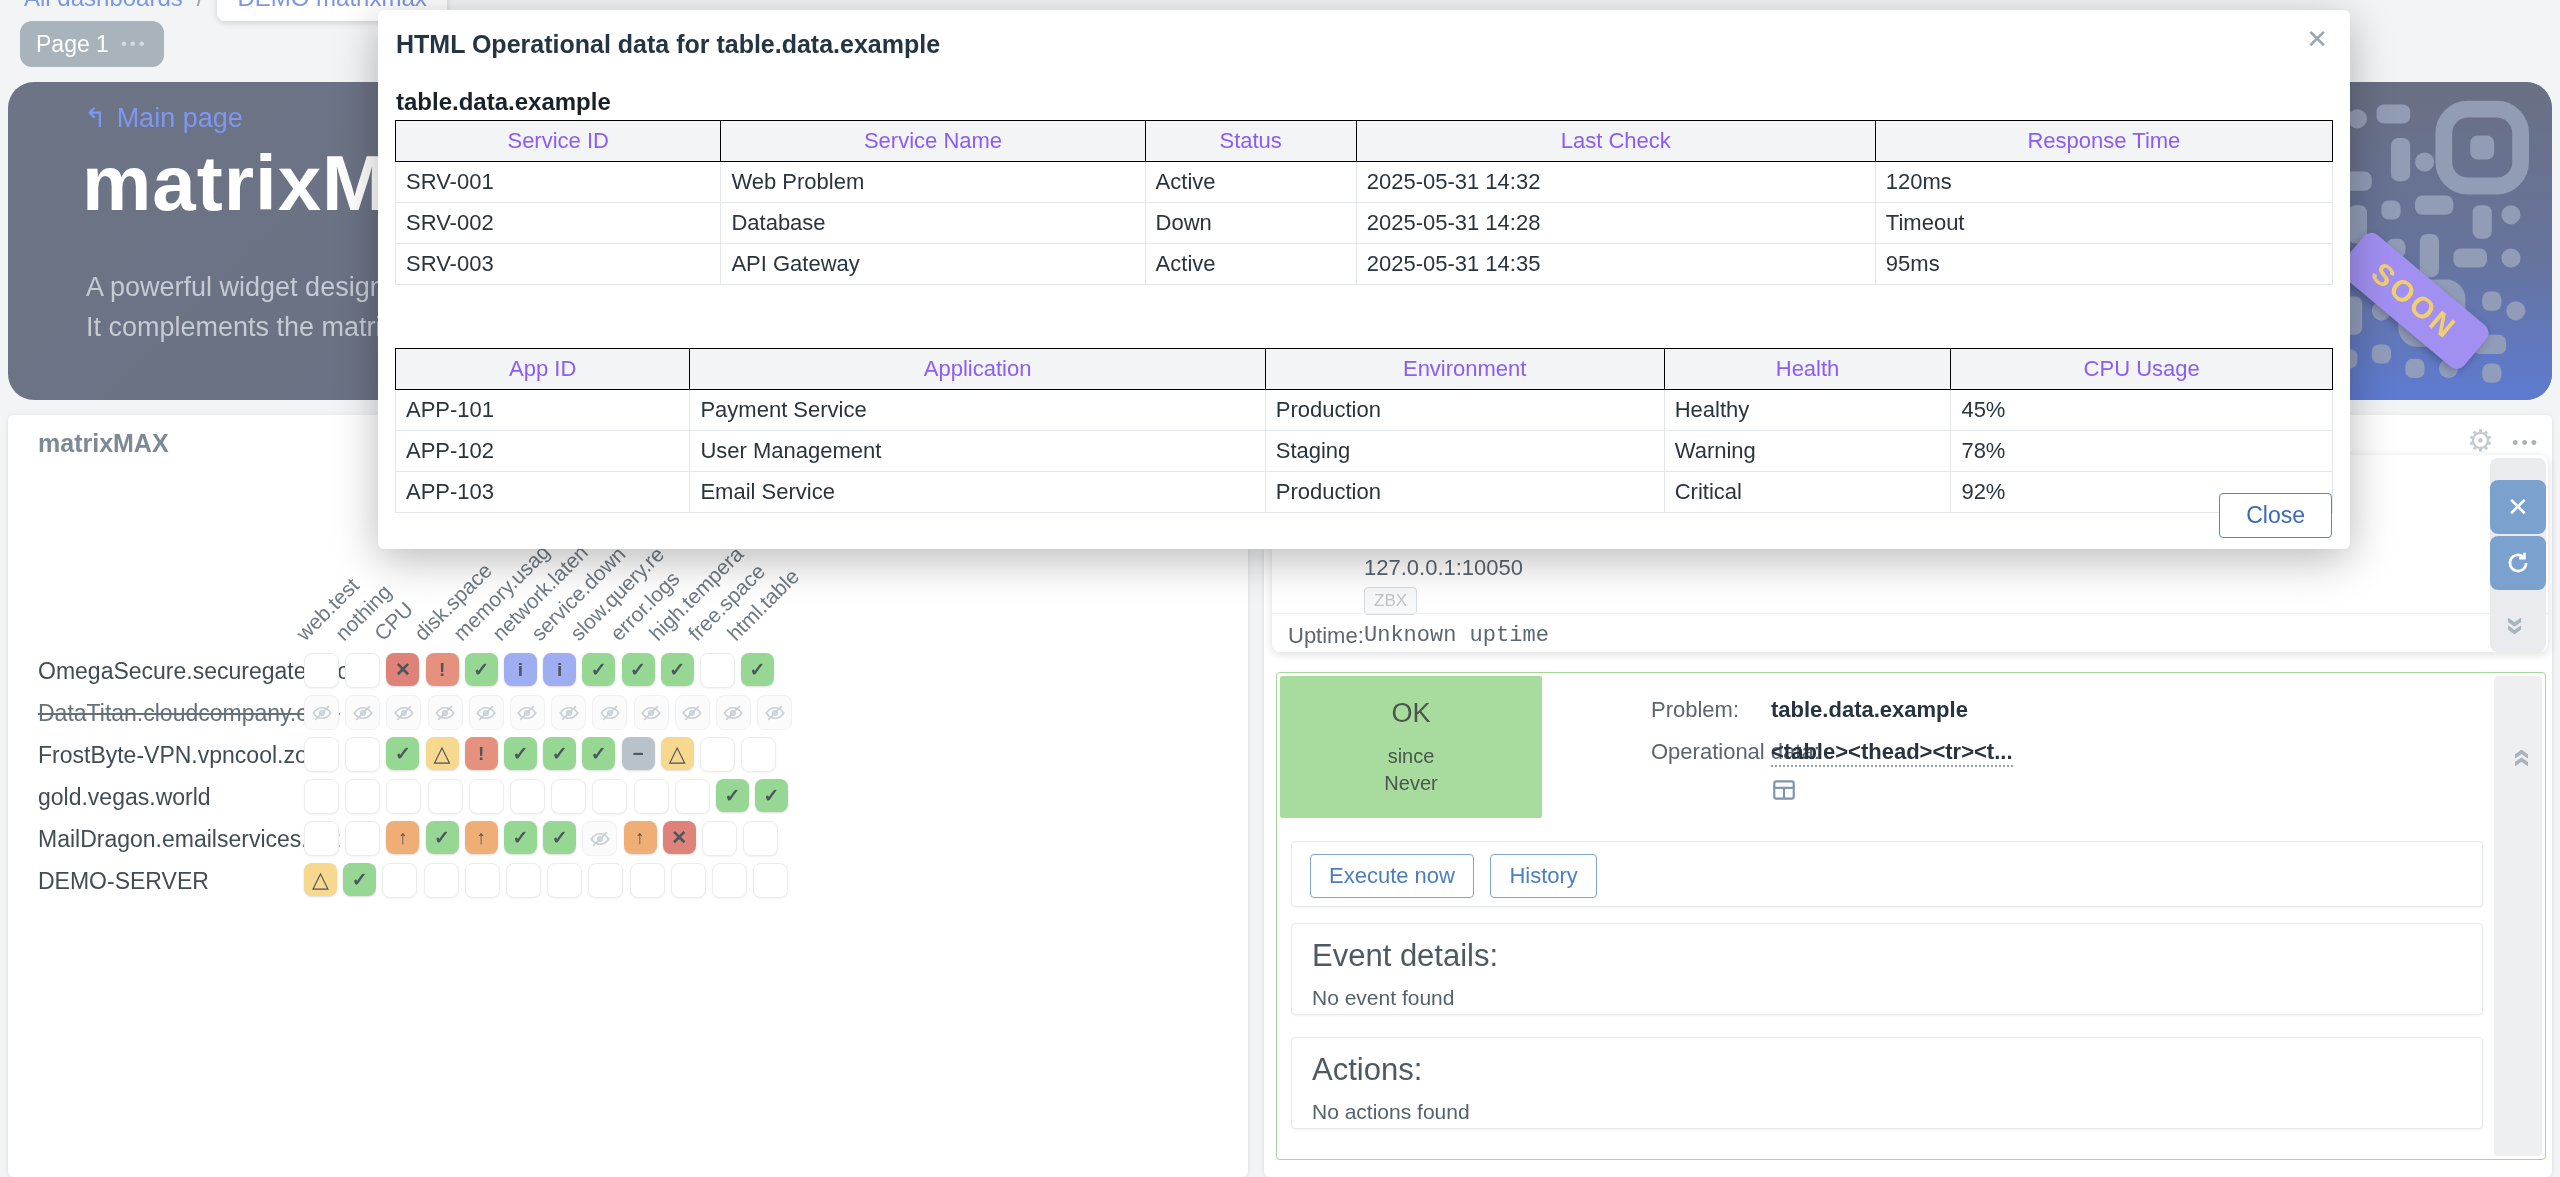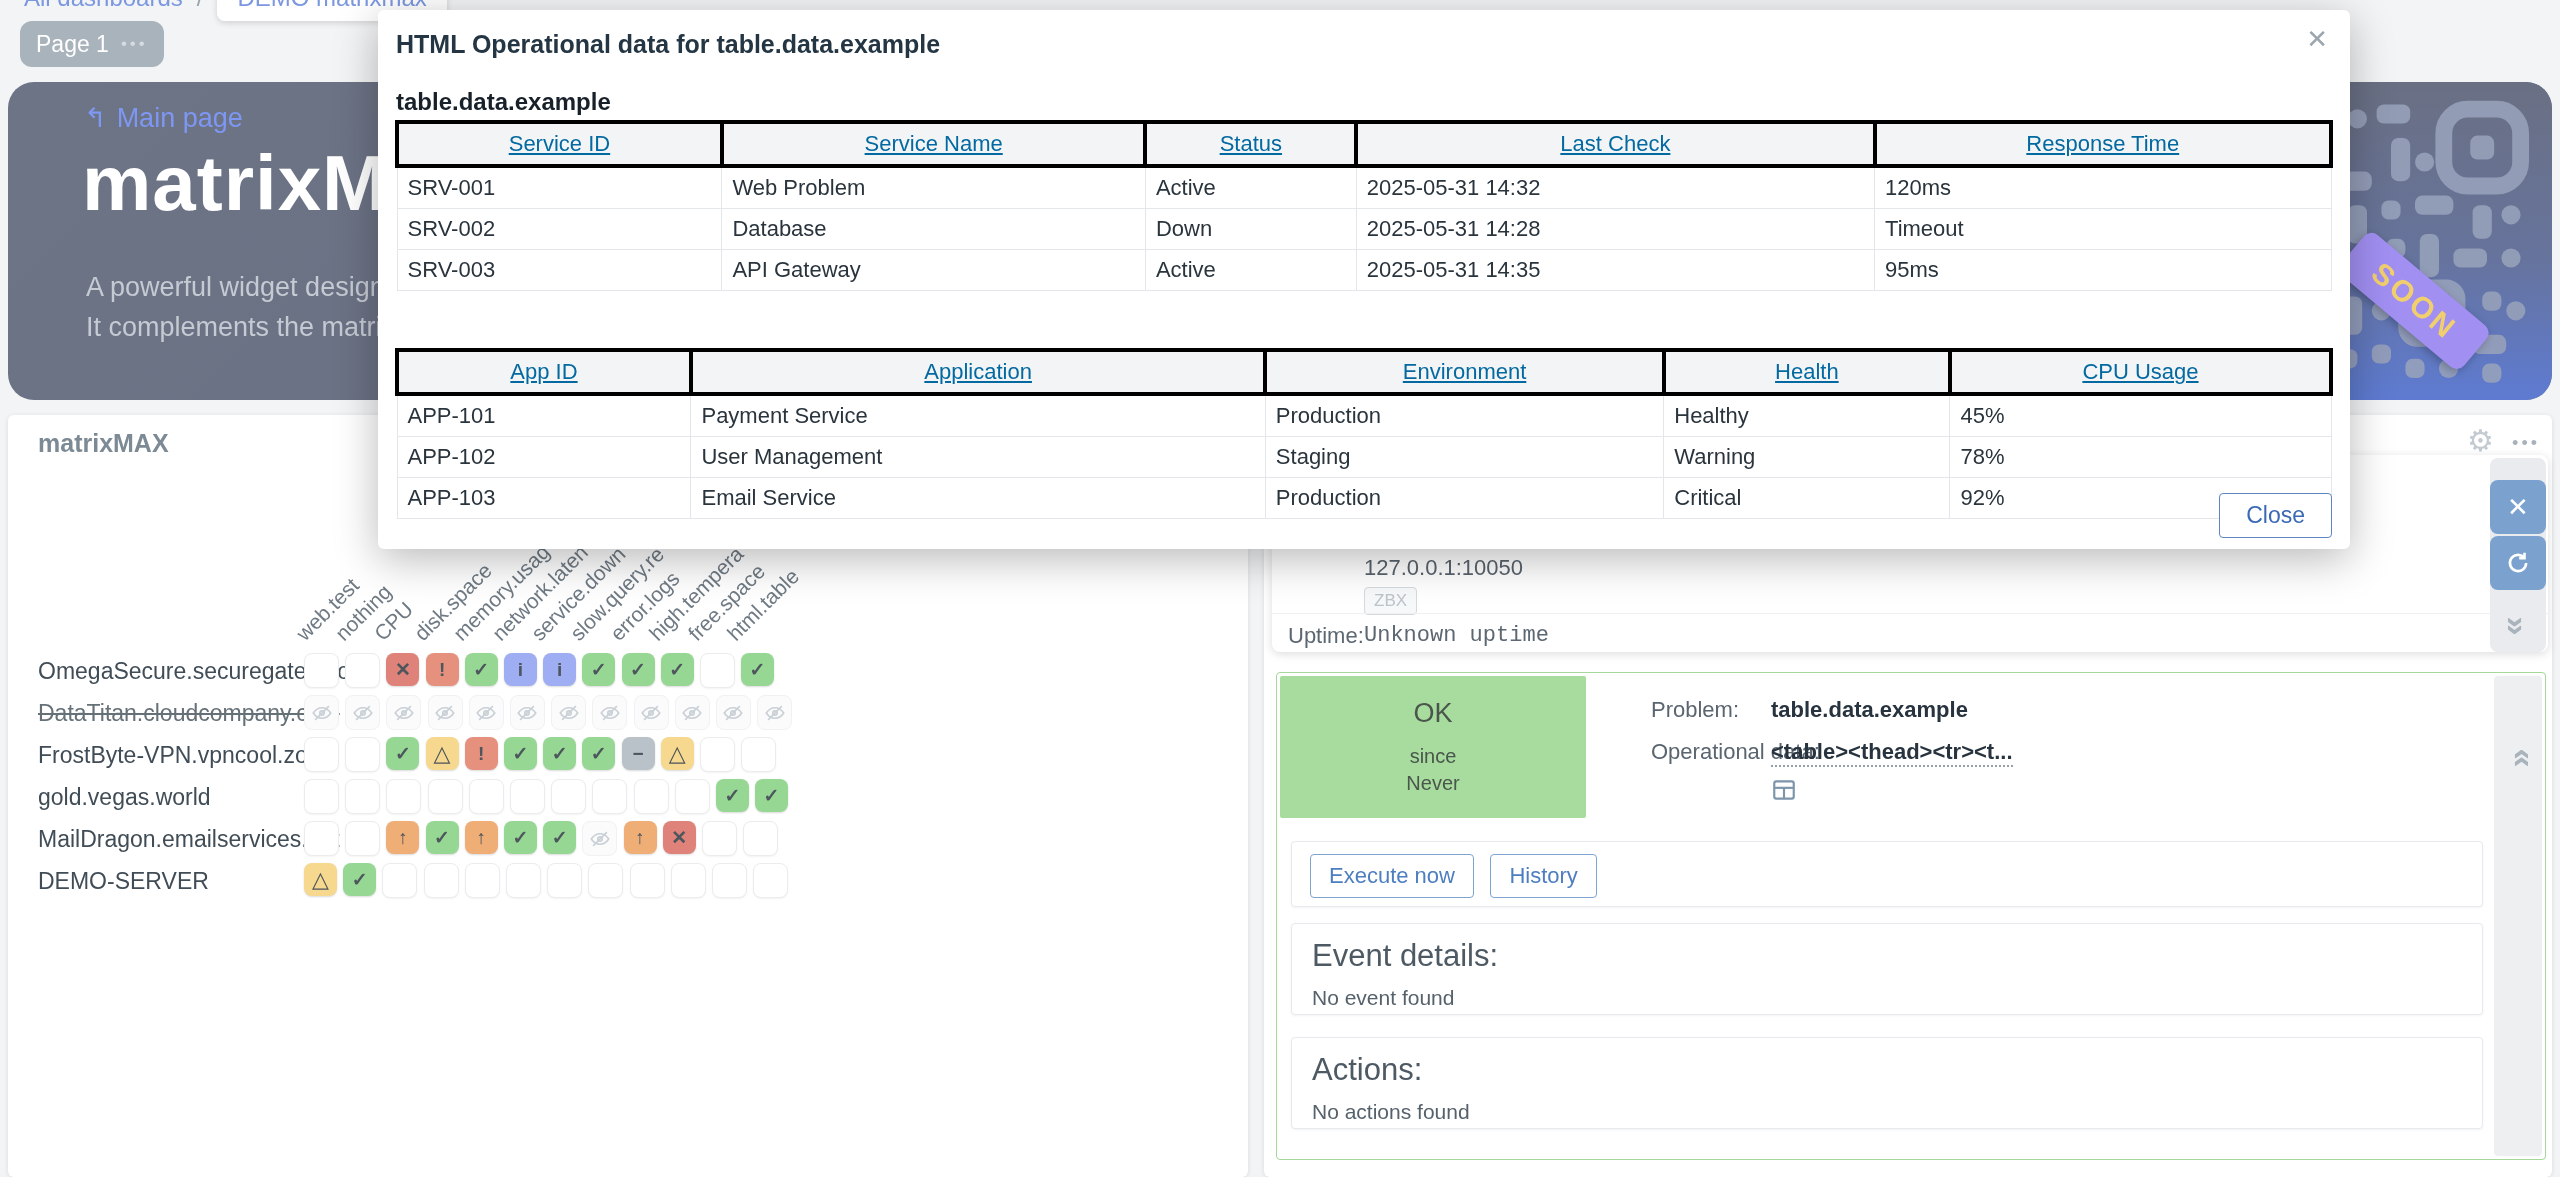--- a/index.html
+++ b/index.html
@@ -73,21 +73,21 @@
             display:flex;align-items:center;justify-content:center;font-size:26px;cursor:pointer;}
   .chev{position:absolute;left:12px;width:32px;height:32px;color:#a9b3bb;font-size:34px;font-weight:bold;
         display:flex;align-items:center;justify-content:center;cursor:pointer;}
   .chev.down{transform:rotate(90deg);}
   .chev.up{transform:rotate(-90deg);}
 
   
   .problem-wrap{position:absolute;left:1276px;top:672px;width:1270px;height:488px;background:#fff;
                 border:1px solid #a5d79a;border-radius:4px;z-index:3;box-sizing:border-box;}
   .strip-b{position:absolute;right:3px;top:3px;width:48px;height:480px;background:#edeff1;border-radius:4px;}
-  .ok-box{position:absolute;left:3px;top:3px;width:306px;height:142px;background:#a7dc9e;border-radius:2px;
+  .ok-box{position:absolute;left:3px;top:3px;width:262px;height:142px;background:#a7dc9e;border-radius:2px;
           display:flex;flex-direction:column;align-items:center;justify-content:center;color:#4a564c;}
   .ok-status{font-size:27px;margin-bottom:14px;}
   .ok-since{font-size:20px;line-height:27px;}
   .plabel{position:absolute;font-size:22px;color:#5a6570;}
   .pvalue{position:absolute;font-size:22px;font-weight:bold;color:#27333e;}
   .opdata-link{border-bottom:2px dotted #96a0a8;cursor:pointer;}
   .table-icon{position:absolute;left:494px;top:104px;cursor:pointer;}
   .card{position:absolute;left:14px;width:1192px;background:#fff;border:1px solid #e7eaec;border-radius:4px;
         box-shadow:0 1px 3px rgba(0,0,0,.05);box-sizing:border-box;}
   .btn-outline{display:inline-block;border:1px solid #7ea4d0;color:#4d7ec0;border-radius:4px;font-size:22px;
@@ -96,21 +96,21 @@
   .card-empty{position:absolute;left:20px;top:62px;font-size:21px;color:#55616b;}
 
   
   .modal{position:absolute;left:378px;top:10px;width:1972px;height:539px;background:#fff;border-radius:6px;
          box-shadow:0 10px 44px rgba(0,0,0,.28);z-index:10;}
   .modal-title{position:absolute;left:18px;top:20px;font-size:25px;font-weight:bold;color:#243543;}
   .modal-close{position:absolute;right:22px;top:14px;font-size:26px;color:#9ba6ae;cursor:pointer;}
   .modal-sub{position:absolute;left:18px;top:78px;font-size:24px;font-weight:bold;color:#182029;}
   .mtable{position:absolute;left:17px;width:1938px;border-collapse:collapse;font-size:22px;color:#2a343d;
           table-layout:fixed;}
-  .mtable th{background:#f2f4f5;border:4px solid #000000;height:38px;font-weight:normal;color:#0369a1;text-align:center;text-decoration:underline;}
+  .mtable th{background:#f2f4f5;border:1px solid #000000;height:38px;font-weight:normal;color:#8b5cf6;text-align:center;}
   .mtable td{border:1px solid #e3e7ea;height:40px;padding:0 10px;text-align:left;background:#fff;}
   .modal-btn{position:absolute;right:18px;top:483px;padding:8px 26px;font-size:23px;color:#3a6ab5;
              border:1px solid #5d86c2;border-radius:4px;background:#fff;cursor:pointer;}
 </style>
 </head>
 <body>
 
 <div class="stage">
 
   <div class="crumb">

